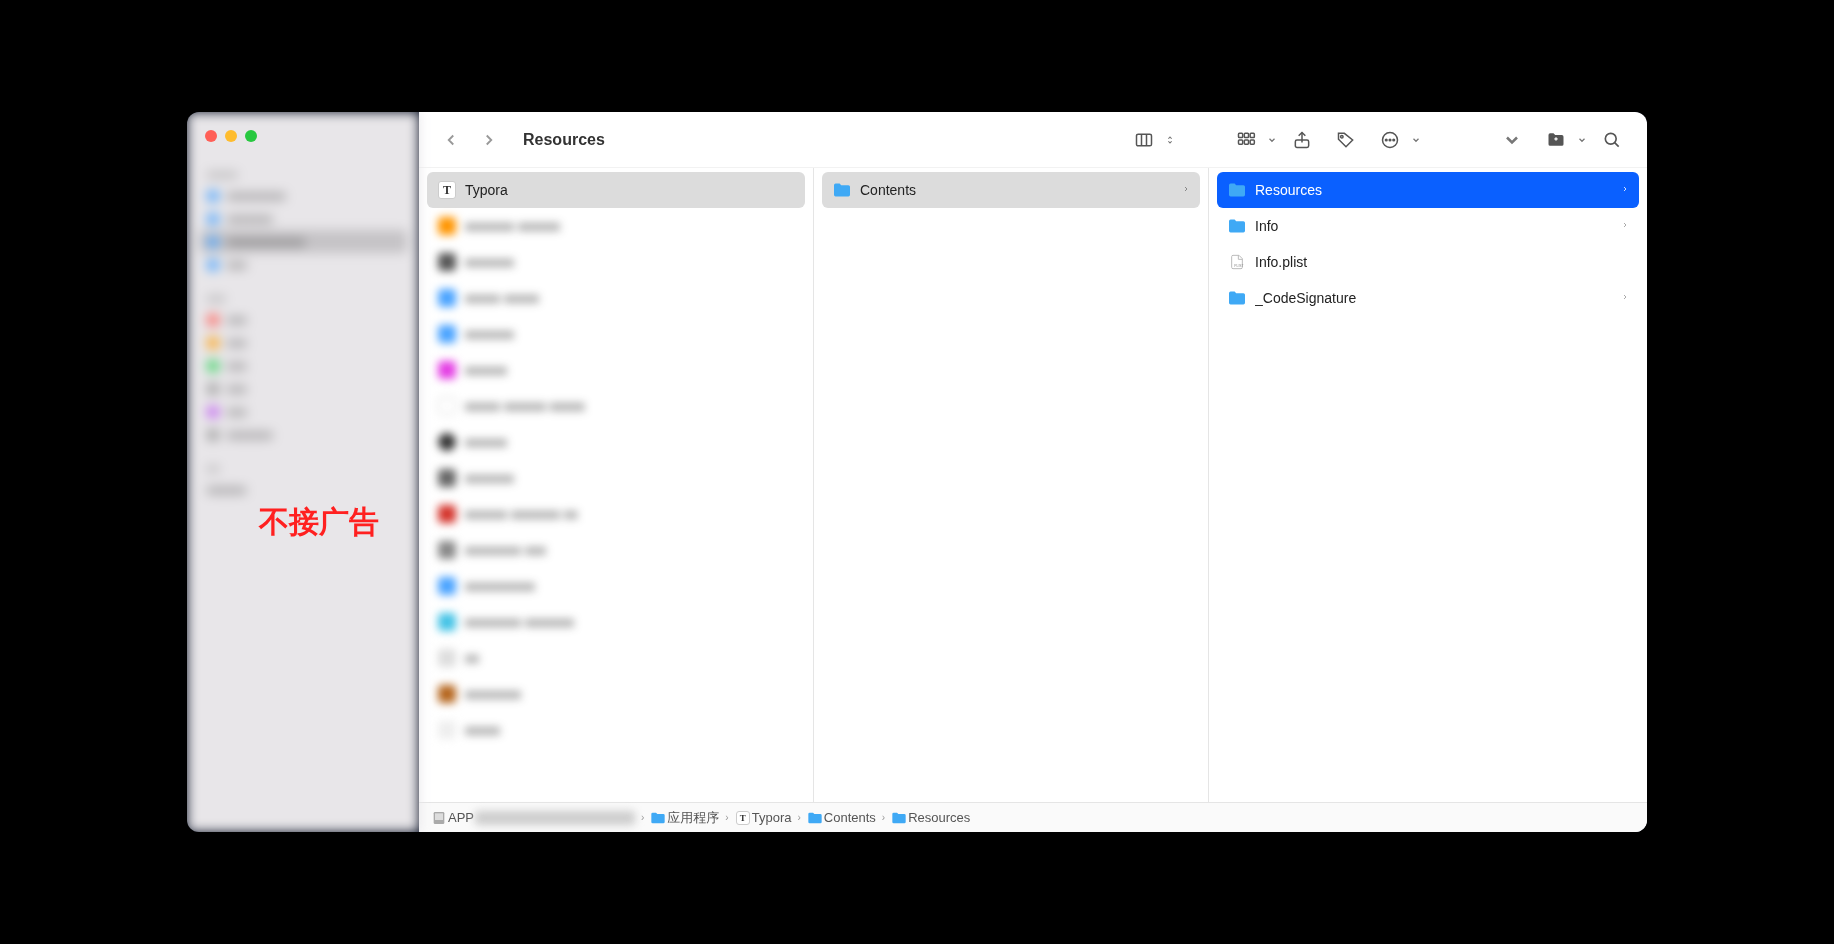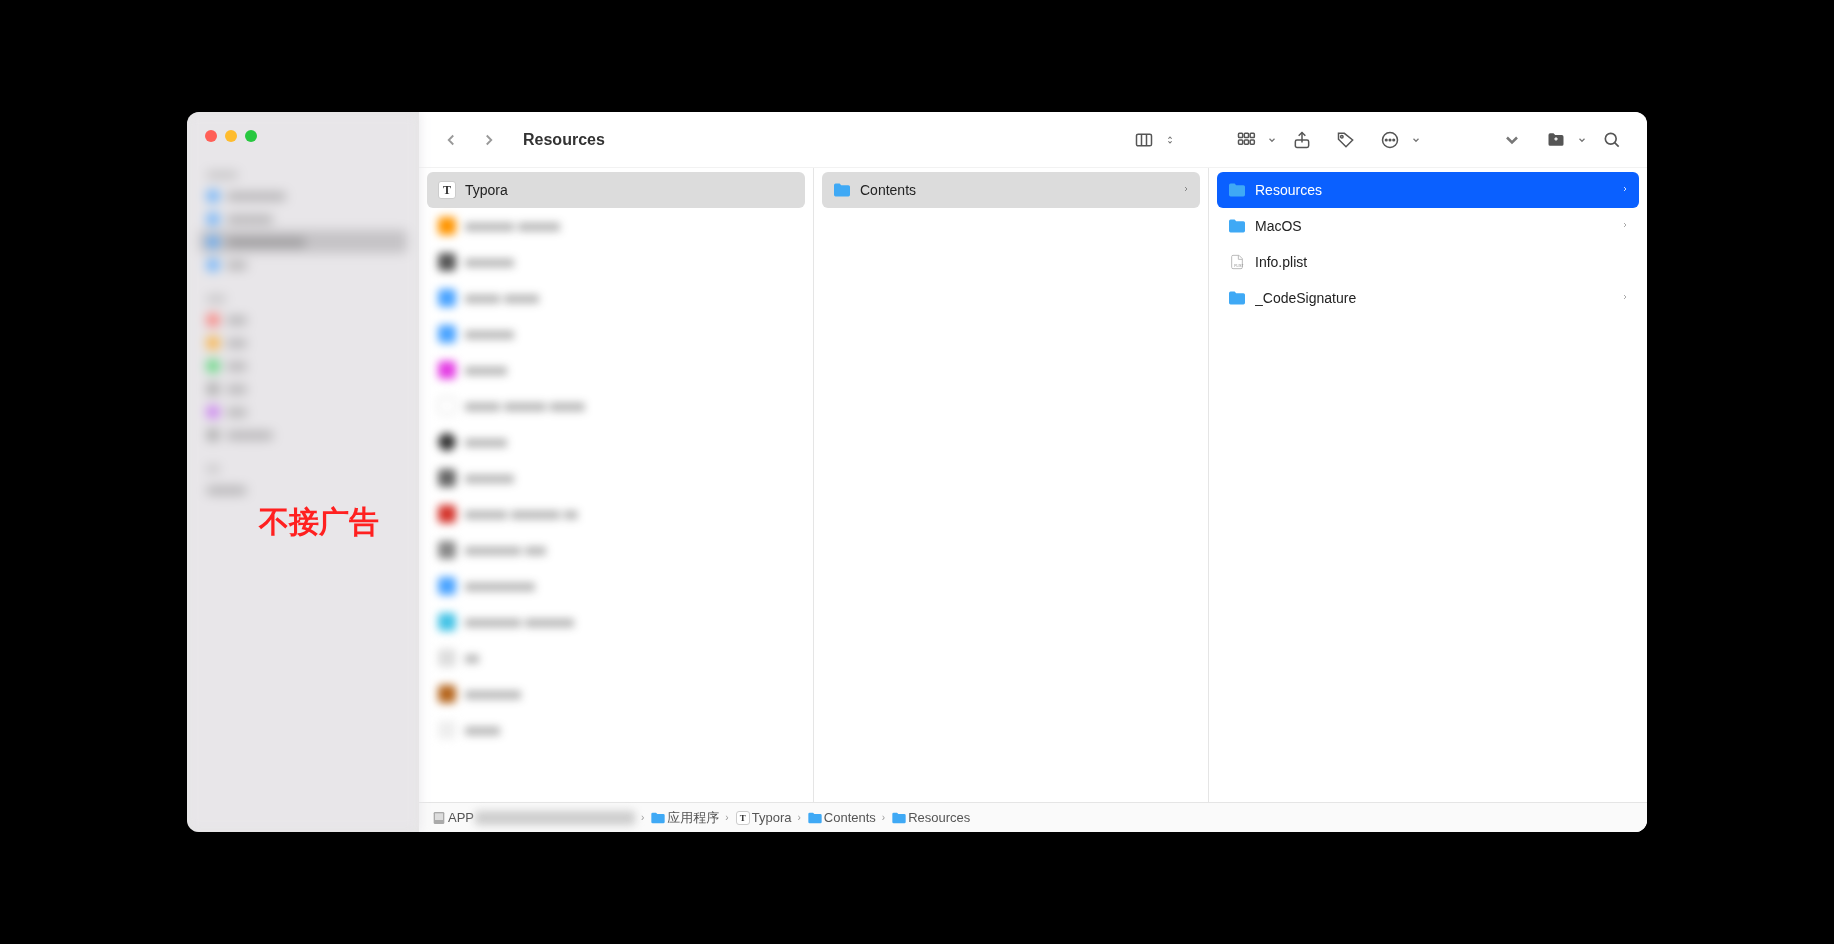--- a/index.html
+++ b/index.html
@@ -9,21 +9,21 @@
       width: 1834px;
       height: 944px;
       position: relative;
       display: flex;
       align-items: center;
       justify-content: center;
     }
     .window {
       width: 1460px;
       height: 720px;
-      background: #e5e5e5;
+      background: #0f172a;
       border-radius: 12px;
       box-shadow: 0 20px 60px rgba(0,0,0,0.5);
       overflow: hidden;
       display: flex;
       position: relative;
       justify-content: flex-end;
     }
     .sidebar {
       width: 232px;
       background: #e8e6e9;
@@ -454,21 +454,21 @@
                 <polyline points="9 18 15 12 9 6"></polyline>
               </svg>
           </span>
         </div>
         <div class="row">
           <span class="icon-slot">
             <svg class="folder-icon" viewBox="0 0 24 20" fill="#3fa9f5">
                 <path d="M2 4a2 2 0 012-2h5l2 2h9a2 2 0 012 2v10a2 2 0 01-2 2H4a2 2 0 01-2-2V4z"></path>
               </svg>
           </span>
-          <span class="label">MacOS</span>
+          <span class="label">Info</span>
           <span class="chev">
             <svg width="8" height="12" viewBox="0 0 24 24" fill="none" stroke="currentColor" stroke-width="3">
                 <polyline points="9 18 15 12 9 6"></polyline>
               </svg>
           </span>
         </div>
         <div class="row">
           <span class="icon-slot">
             <svg class="file-icon" viewBox="0 0 24 24" fill="#fff" stroke="#bbb" stroke-width="1.5">
                 <path d="M6 2h9l5 5v13a2 2 0 01-2 2H6a2 2 0 01-2-2V4a2 2 0 012-2z"></path>

